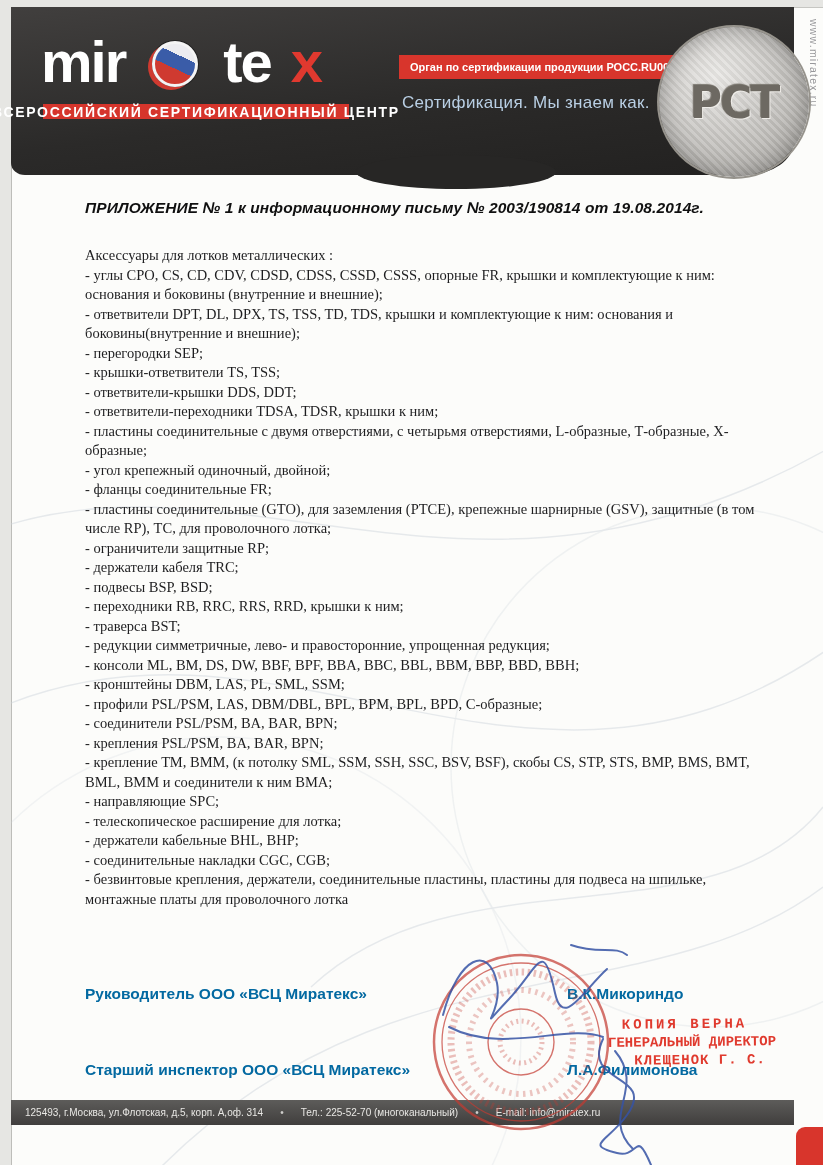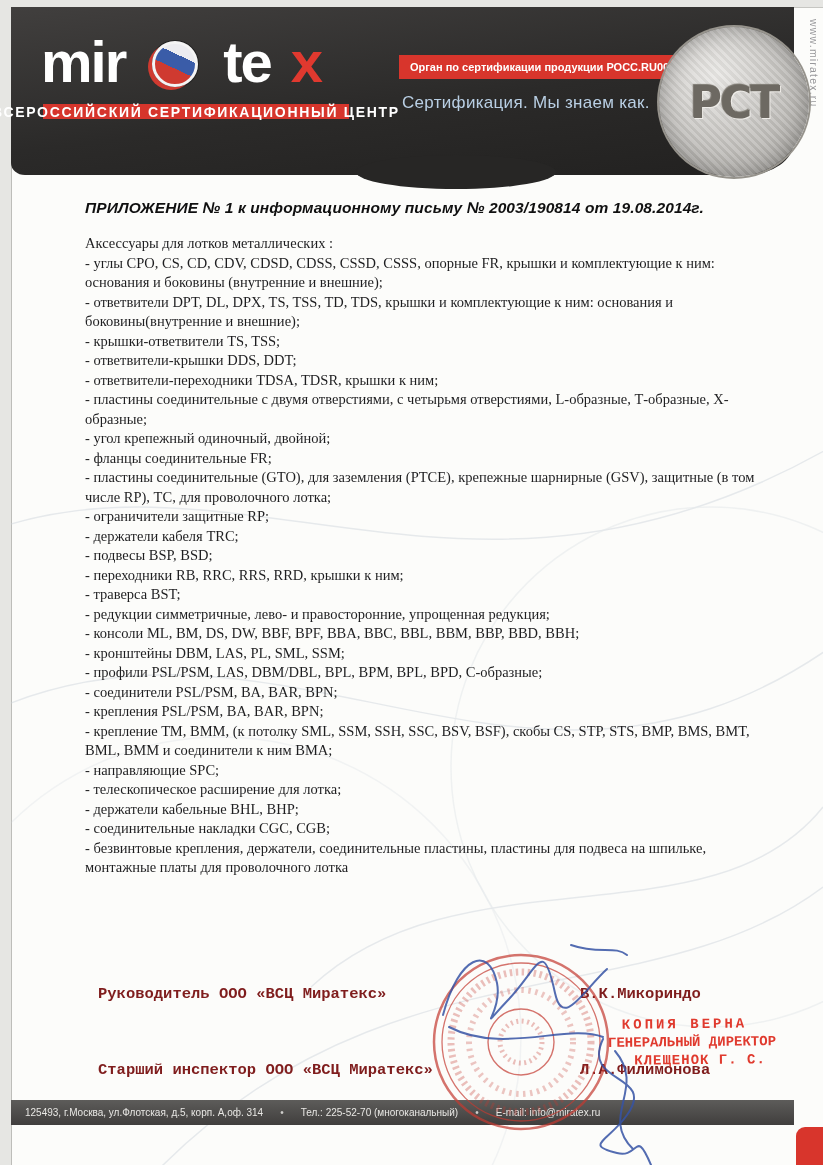--- a/index.html
+++ b/index.html
@@ -44,26 +44,26 @@
                font-family:"DejaVu Sans", sans-serif;
                text-shadow:1px 1px 0 #efede9, -1px -1px 1px #7b776f; }
 
   .vertical-url { position:absolute; right:3px; top:12px; writing-mode:vertical-rl;
                   font-size:10.5px; color:#97979a; letter-spacing:1.2px; z-index:1; }
 
   
   .content { position:absolute; left:74px; top:192px; width:690px; z-index:2; color:#1e1e20; }
   .doc-title { font-size:15.5px; font-weight:bold; color:#101010; letter-spacing:.1px;
                font-family:"Liberation Sans", sans-serif;font-style:italic; }
-  .doc-body { margin-top:17px; font-family:"Liberation Serif", serif; font-size:14.5px; line-height:19.5px; }
+  .doc-body { margin-top:29px; font-family:"Liberation Serif", serif; font-size:14.5px; line-height:19.5px; }
   .doc-body p { margin:0; }
 
   
   .sig-row { position:absolute; left:74px; width:690px; display:flex; z-index:2;
-             font-family:Liberation Mono, monospace; font-weight:bold; font-size:15.5px; color:#7f1d1d;margin-left:13px; }
+             font-family:Liberation Sans, sans-serif; font-weight:bold; font-size:15.5px; color:#0369a1; }
   .sig-row .role { flex:1; }
   .sig-row .name { width:208px; }
   #sig-row-1 { top:978px; }
   #sig-row-2 { top:1054px; }
 
   
   .copy-stamp { position:absolute; left:597px; top:1008px; z-index:8; color:#e03a2e;
                 font-family:"Liberation Mono", monospace; font-weight:bold; font-size:14px;
                 line-height:18px; white-space:nowrap; transform:rotate(-.6deg); }
   .copy-stamp .l1 { padding-left:14px; letter-spacing:3px; }
@@ -117,20 +117,21 @@
 
     <div class="vertical-url">www.miratex.ru</div>
 
     <div class="content">
       <div class="doc-title">ПРИЛОЖЕНИЕ № 1 к информационному письму № 2003/190814 от  19.08.2014г.</div>
       <div class="doc-body">
         <p class="intro">Аксессуары для лотков металлических :</p>
         <div class="items">
             <p class="item">- углы  CPO, CS, CD, CDV, CDSD, CDSS, CSSD, CSSS, опорные FR, крышки и комплектующие к ним: основания и боковины (внутренние и внешние);</p>
             <p class="item">- ответвители DPT, DL, DPX, TS, TSS, TD, TDS, крышки и комплектующие к ним: основания и боковины(внутренние и внешние);</p>
+            <p class="item">- перегородки  SEP;</p>
             <p class="item">- крышки-ответвители TS, TSS;</p>
             <p class="item">- ответвители-крышки DDS, DDT;</p>
             <p class="item">- ответвители-переходники TDSA, TDSR, крышки к ним;</p>
             <p class="item">- пластины соединительные с двумя отверстиями, с четырьмя отверстиями, L-образные, Т-образные, X-образные;</p>
             <p class="item">- угол крепежный одиночный, двойной;</p>
             <p class="item">- фланцы соединительные FR;</p>
             <p class="item">- пластины соединительные (GTO), для заземления (PTCE), крепежные шарнирные (GSV), защитные (в том числе RP), TC, для проволочного лотка;</p>
             <p class="item">- ограничители защитные RP;</p>
             <p class="item">- держатели кабеля TRC;</p>
             <p class="item">- подвесы BSP, BSD;</p>

